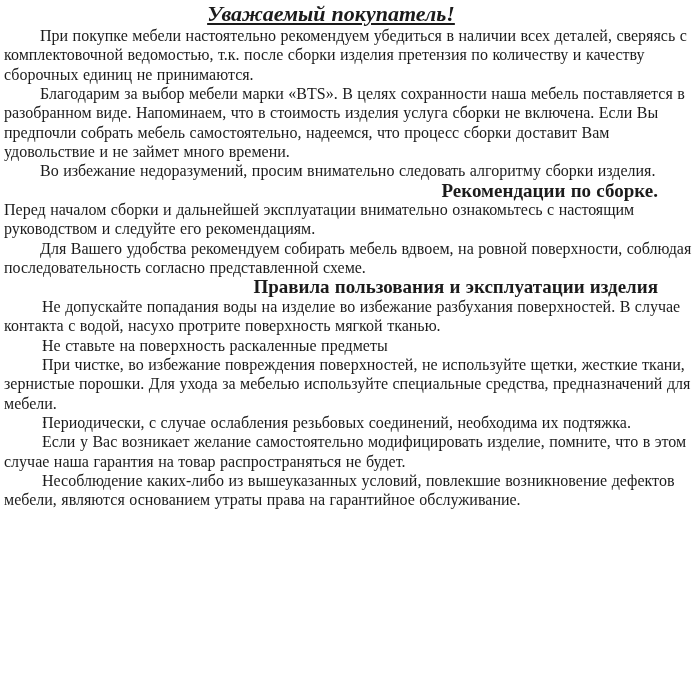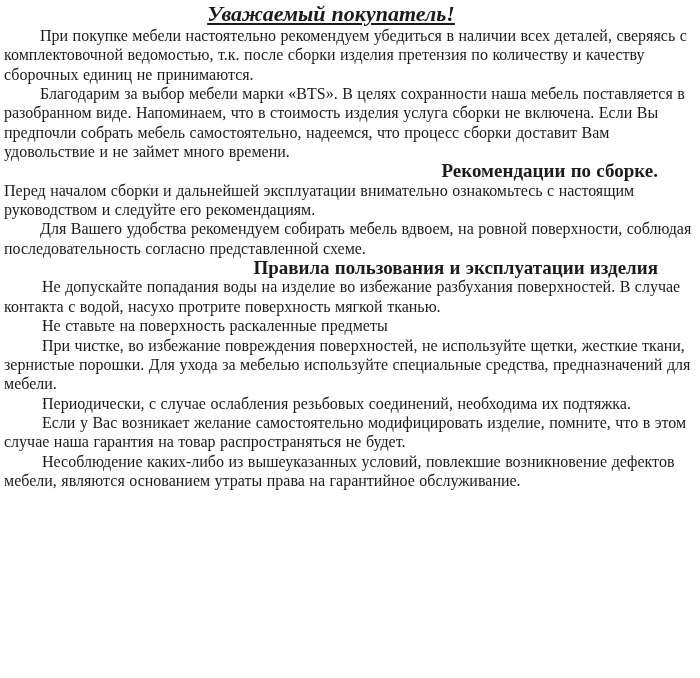--- a/index.html
+++ b/index.html
@@ -62,20 +62,21 @@
 <body>
 
 <div class="doc">
 
   <div class="title">Уважаемый покупатель!</div>
 
   <p class="para indent">При покупке мебели настоятельно рекомендуем убедиться в наличии всех деталей, сверяясь с комплектовочной ведомостью, т.к. после сборки изделия претензия по количеству и качеству сборочных единиц не принимаются.</p>
 
   <p class="para indent">Благодарим за выбор мебели марки «BTS». В целях сохранности наша мебель поставляется в разобранном виде. Напоминаем, что в стоимость изделия услуга сборки не включена. Если Вы предпочли собрать мебель самостоятельно, надеемся, что процесс сборки доставит Вам удовольствие и не займет много времени.</p>
 
+  <p class="para indent">Во избежание недоразумений, просим внимательно следовать алгоритму сборки изделия.</p>
 
   <h2 class="heading">Рекомендации по сборке.</h2>
 
   <p class="para">Перед началом сборки и дальнейшей эксплуатации внимательно ознакомьтесь с настоящим руководством и следуйте его рекомендациям.</p>
 
   <p class="para indent">Для Вашего удобства рекомендуем собирать мебель вдвоем, на ровной поверхности, соблюдая последовательность согласно представленной схеме.</p>
 
   <h2 class="heading">Правила пользования и эксплуатации изделия</h2>
 
 

